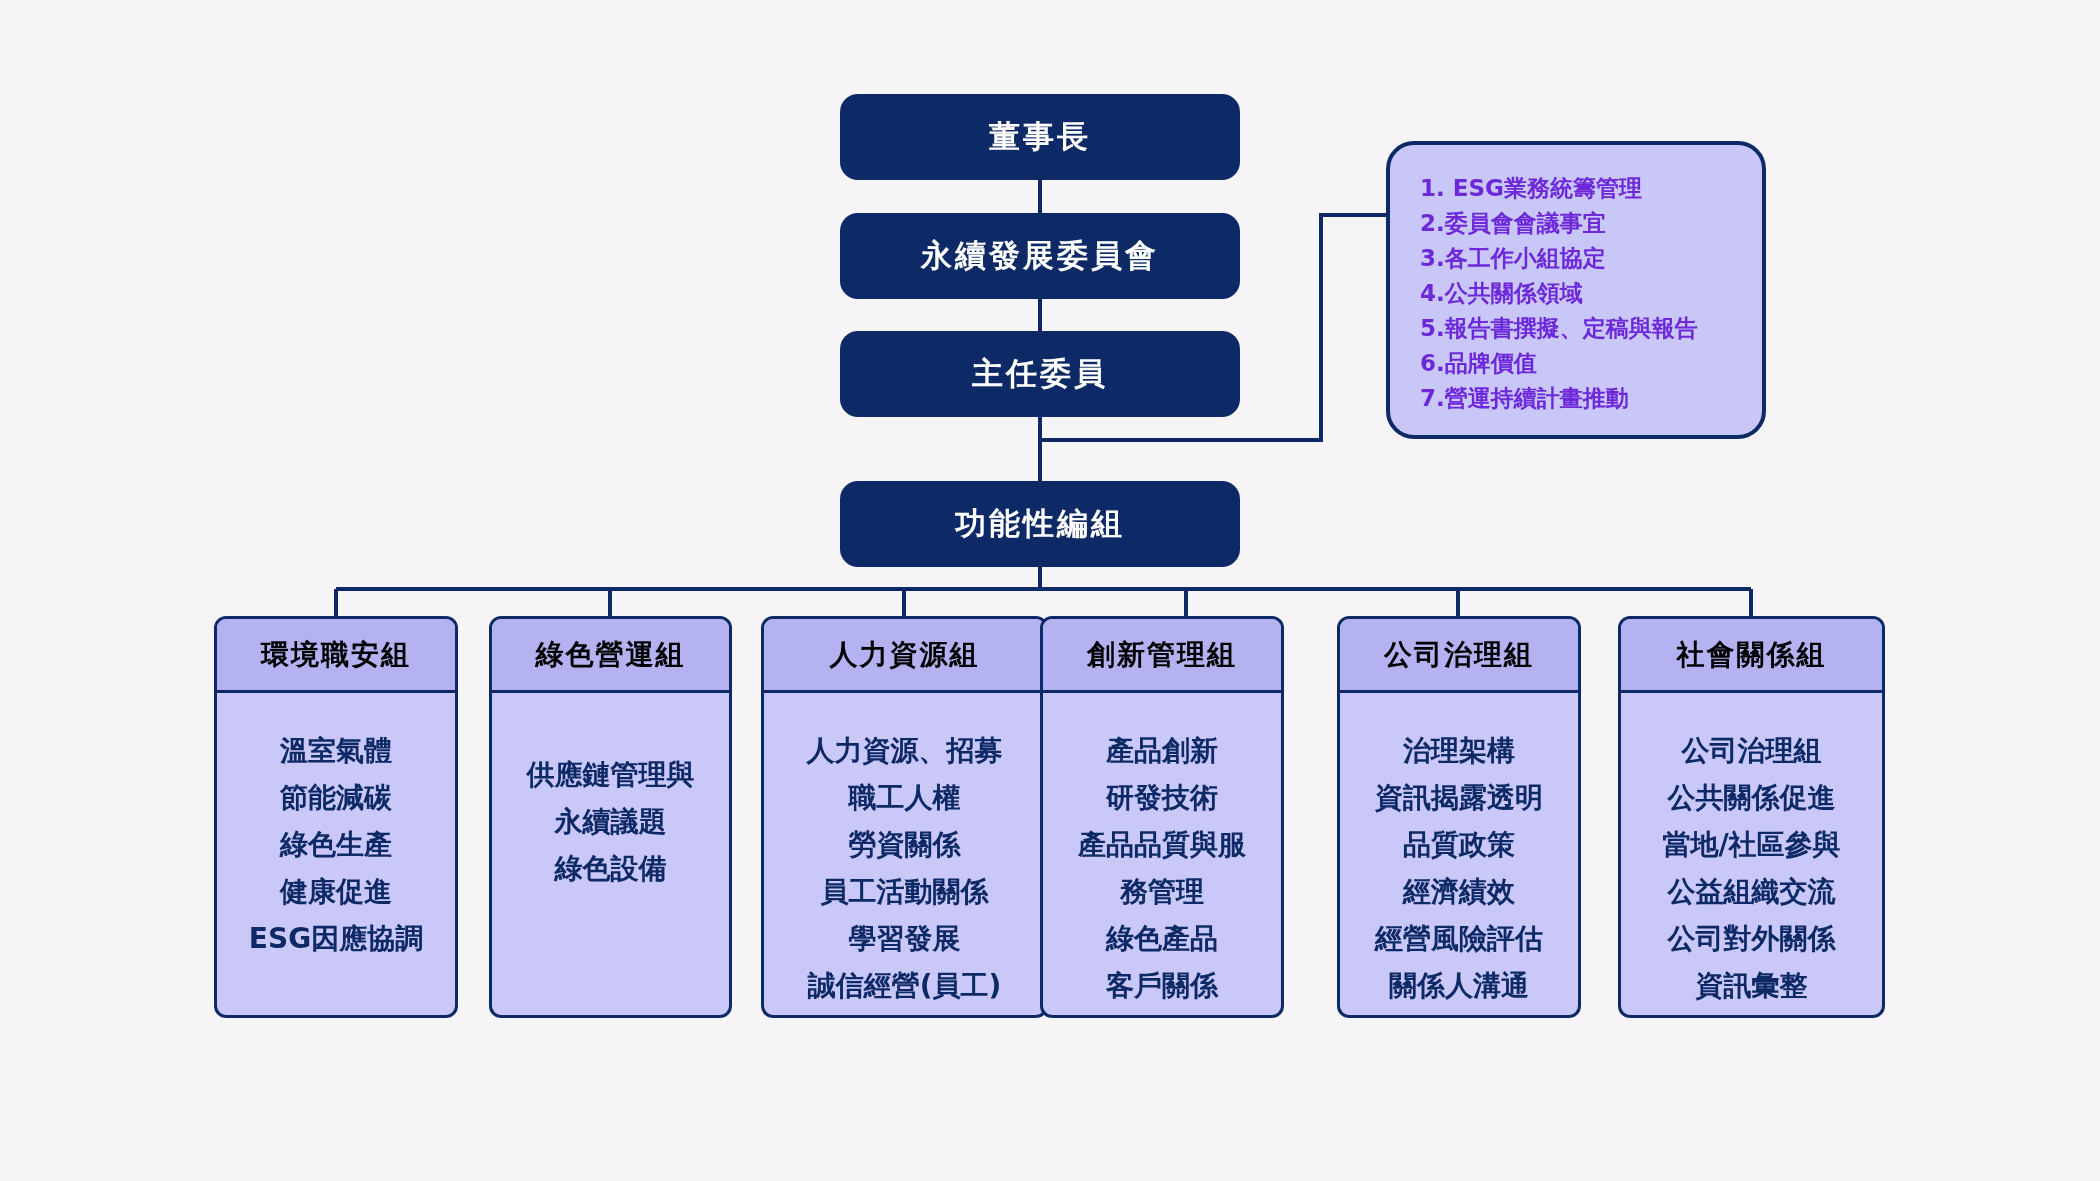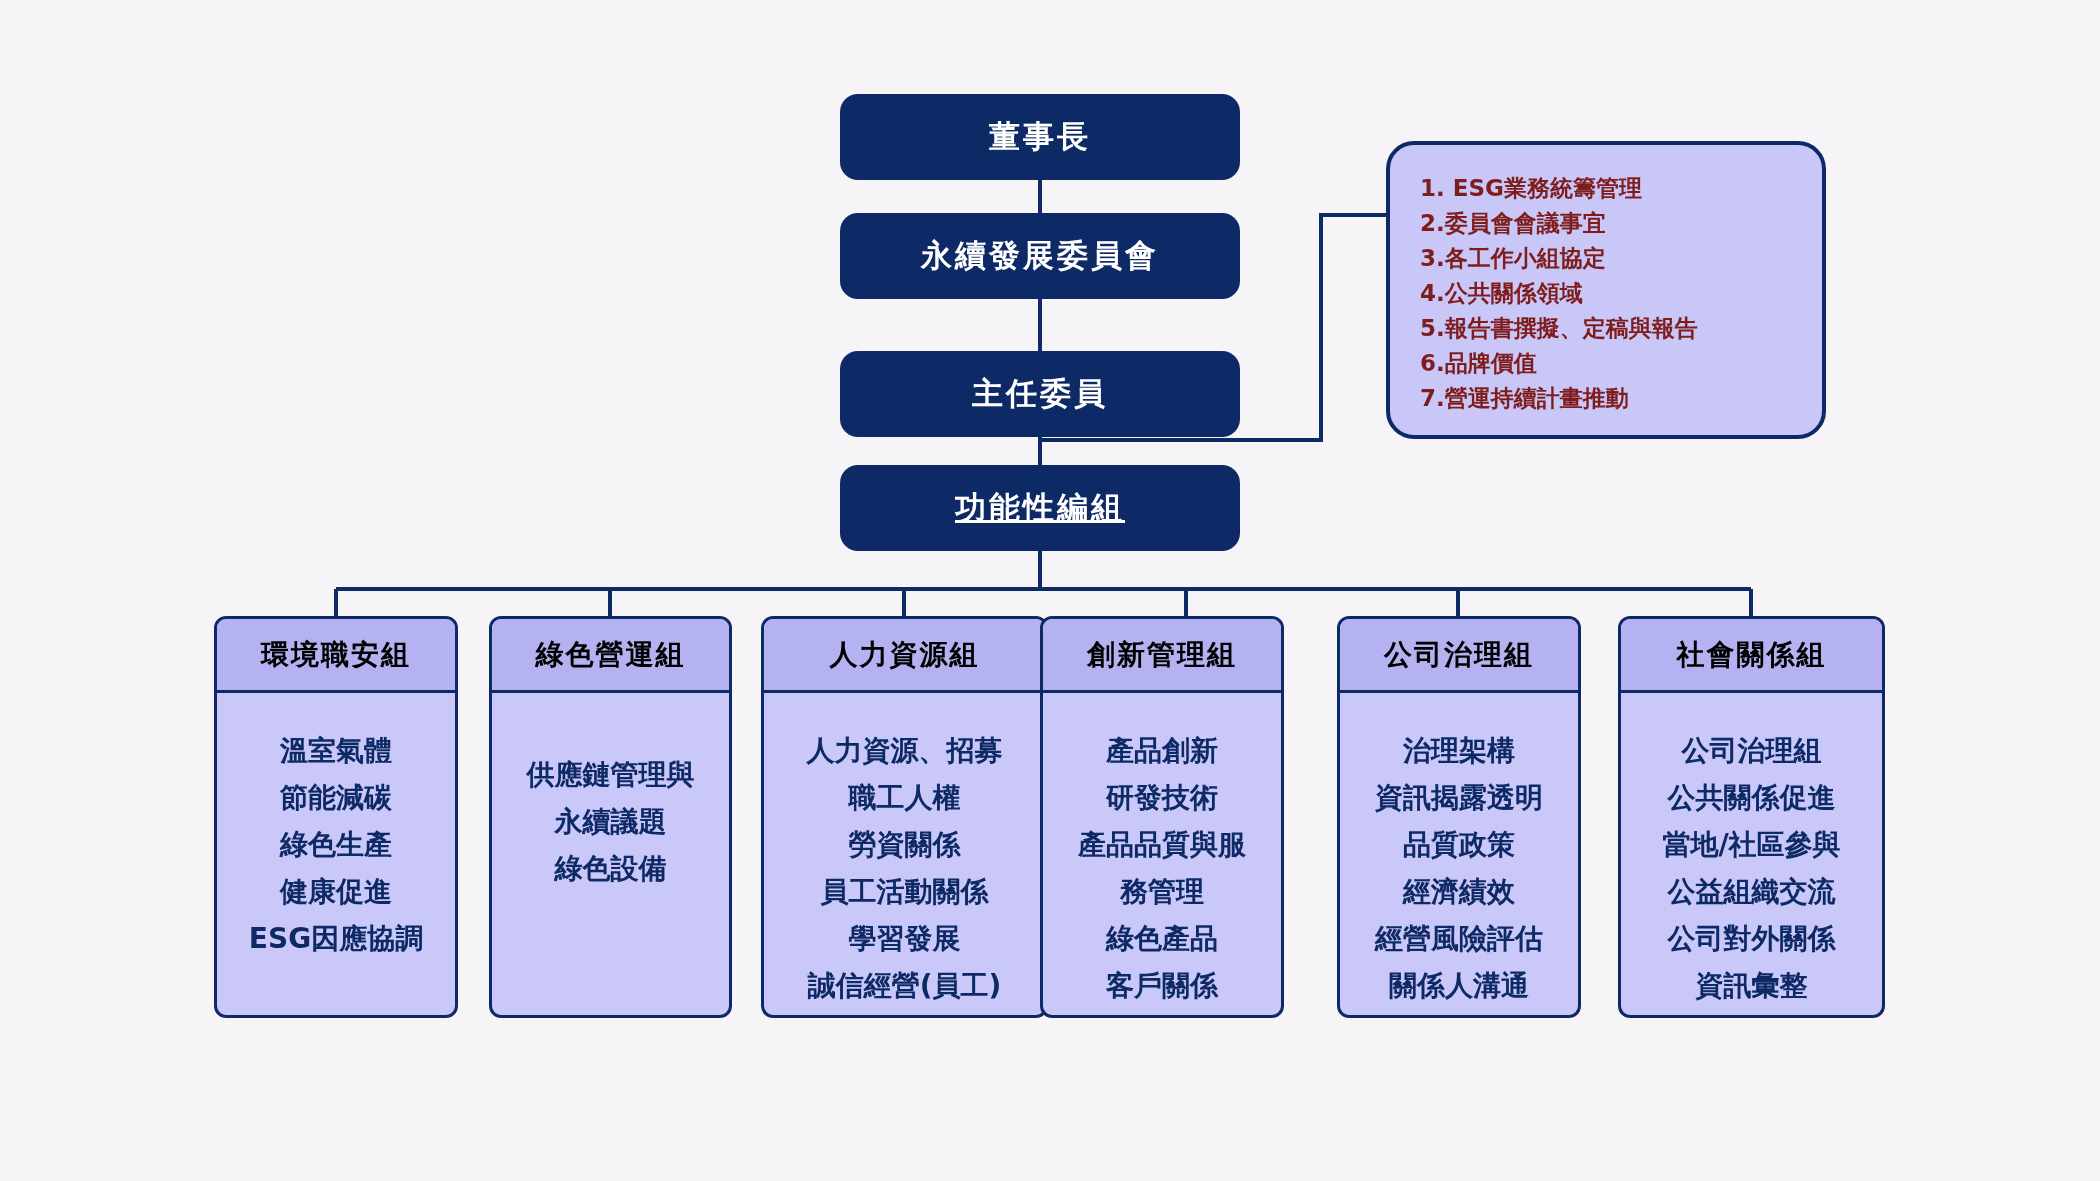--- a/index.html
+++ b/index.html
@@ -28,35 +28,35 @@
     display: flex;
     align-items: center;
     justify-content: center;
     color: #ffffff;
     font-size: 31px;
     font-weight: bold;
     letter-spacing: 3px;
   }
   .n1 { top: 94px; }
   .n2 { top: 213px; }
-  .n3 { top: 331px; margin-top: 20px; }
-  .n4 { top: 465px; text-decoration: underline; }
+  .n3 { top: 331px; }
+  .n4 { top: 481px; }
 
   
   .resp-box {
     position: absolute;
     left: 1386px;
     top: 141px;
-    width: 440px;
+    width: 380px;
     height: 298px;
     background: #c9c7f8;
     border: 4px solid #0e2a66;
     border-radius: 28px;
     padding: 26px 18px 0 30px;
-    color: #7f1d1d;
+    color: #6d28d9;
   }
   .resp-item {
     font-size: 23px;
     line-height: 35px;
     font-weight: 600;
     white-space: nowrap;
   }
 
   
   .group {

